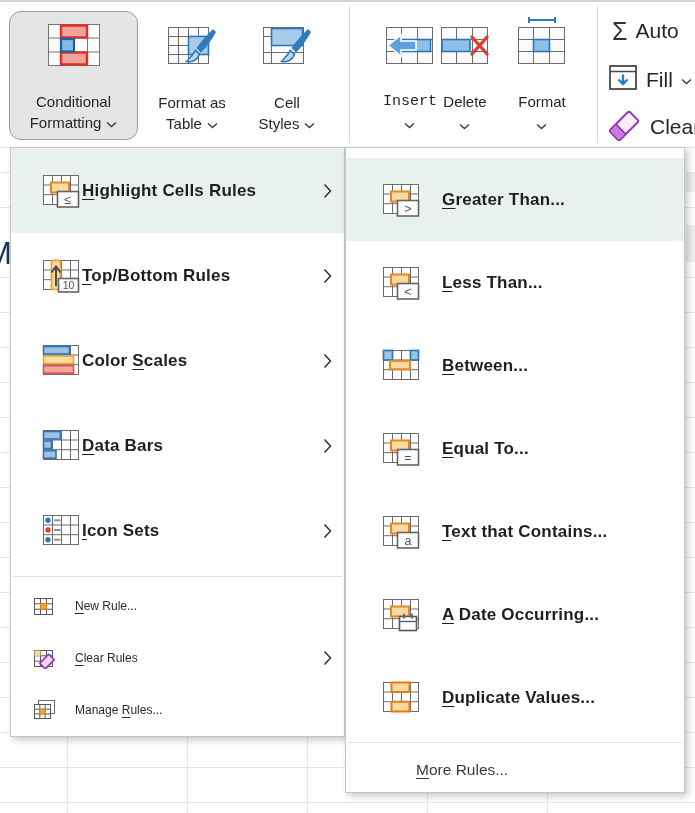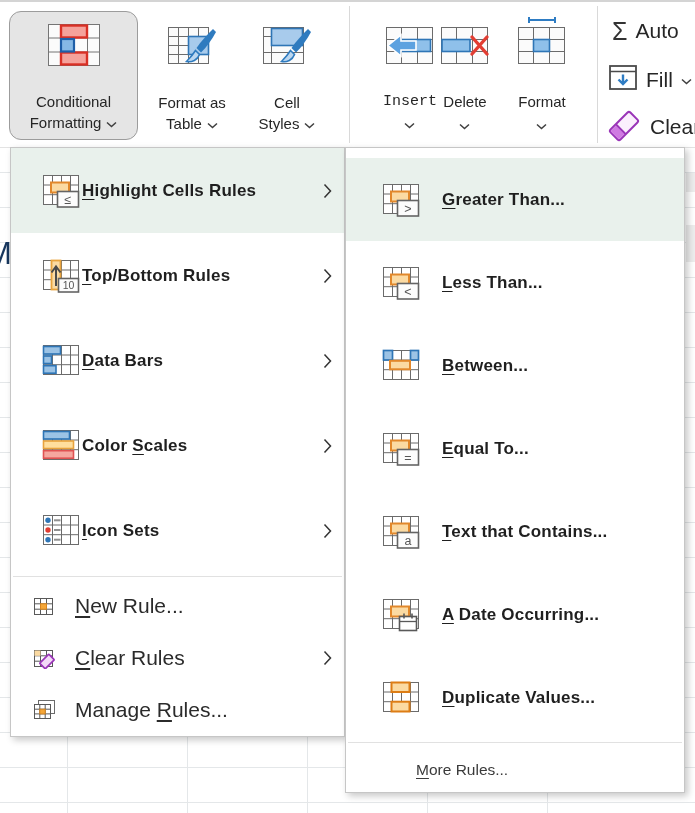--- a/index.html
+++ b/index.html
@@ -35,21 +35,21 @@
   #sub-menu{left:345px;top:147px;width:340px;height:646px;padding-top:10px;}
   .mi{position:relative;display:flex;align-items:center;height:85px;}
   .mi.sel,.smi.sel{background:#e9f1ec;}
   .micon{width:40px;height:40px;margin-left:31px;flex:0 0 auto;display:flex;}
   .mlabel{font-size:17px;font-weight:bold;color:#1f1f1f;letter-spacing:.2px;white-space:nowrap;}
   .u{text-decoration:underline;text-underline-offset:2.5px;}
   .arrow{position:absolute;right:12px;top:50%;transform:translateY(-50%);display:flex;}
   .msep{height:1px;background:#e1e1e1;margin:3px 2px;}
   .mi2{position:relative;display:flex;align-items:center;height:52px;}
   .mi2 .micon2{width:23px;height:21px;margin-left:22px;flex:0 0 auto;display:flex;}
-  .mi2 .mlabel2{margin-left:19px;font-size:21px;font-weight:normal;color:#2b2b2b;white-space:nowrap;text-align:center;}
+  .mi2 .mlabel2{margin-left:19px;font-size:12px;font-weight:normal;color:#2b2b2b;white-space:nowrap;text-align:center;}
   .smi{position:relative;display:flex;align-items:center;height:83px;}
   .smi .micon{margin-left:36px;}
   .smi .mlabel{margin-left:20px;}
   .footer-item{position:relative;display:flex;align-items:center;height:48px;}
   .footer-item .mlabel3{margin-left:70px;font-size:15.5px;color:#3a3a3a;white-space:nowrap;}
 </style>
 </head>
 <body>
 
 <div id="app">
@@ -249,44 +249,44 @@
             <path d="M1.5 1.5l6 6.5-6 6.5" stroke="#333" stroke-width="1.5" fill="none"></path>
           </svg>
         </span>
     </div>
 
     <div class="mi">
       <span class="micon">
         <svg width="40" height="40" viewBox="0 0 40 40">
           <rect x="1.5" y="4.5" width="35" height="29" fill="#fff" stroke="#6b6b6b"></rect>
           <path d="M10.5 4.5V33.5M19.5 4.5V33.5M28.5 4.5V33.5M1.5 14H36.5M1.5 23.7H36.5" stroke="#6b6b6b" fill="none"></path>
+          <rect x="1.5" y="5.5" width="26" height="7.5" fill="#9cc3e5" stroke="#2e75b6" stroke-width="1.6"></rect>
+          <rect x="1.5" y="15" width="30" height="7.5" fill="#ffdf9e" stroke="#e8a33d" stroke-width="1.6"></rect>
+          <rect x="1.5" y="24.7" width="30" height="7.5" fill="#f5a79f" stroke="#e05252" stroke-width="1.6"></rect>
+        </svg>
+      </span>
+      <span class="mlabel"><span>Color </span><span class="u">S</span><span>cales</span></span>
+      <span class="arrow">
+          <svg width="9" height="16">
+            <path d="M1.5 1.5l6 6.5-6 6.5" stroke="#333" stroke-width="1.5" fill="none"></path>
+          </svg>
+        </span>
+    </div>
+
+    <div class="mi">
+      <span class="micon">
+        <svg width="40" height="40" viewBox="0 0 40 40">
+          <rect x="1.5" y="4.5" width="35" height="29" fill="#fff" stroke="#6b6b6b"></rect>
+          <path d="M10.5 4.5V33.5M19.5 4.5V33.5M28.5 4.5V33.5M1.5 14H36.5M1.5 23.7H36.5" stroke="#6b6b6b" fill="none"></path>
           <rect x="1.5" y="5.5" width="17" height="7.5" fill="#9cc3e5" stroke="#2e75b6" stroke-width="1.6"></rect>
           <rect x="1.5" y="15" width="8" height="7.5" fill="#9cc3e5" stroke="#2e75b6" stroke-width="1.6"></rect>
           <rect x="1.5" y="24.7" width="12.5" height="7.5" fill="#9cc3e5" stroke="#2e75b6" stroke-width="1.6"></rect>
         </svg>
       </span>
       <span class="mlabel"><span></span><span class="u">D</span><span>ata Bars</span></span>
-      <span class="arrow">
-          <svg width="9" height="16">
-            <path d="M1.5 1.5l6 6.5-6 6.5" stroke="#333" stroke-width="1.5" fill="none"></path>
-          </svg>
-        </span>
-    </div>
-
-    <div class="mi">
-      <span class="micon">
-        <svg width="40" height="40" viewBox="0 0 40 40">
-          <rect x="1.5" y="4.5" width="35" height="29" fill="#fff" stroke="#6b6b6b"></rect>
-          <path d="M10.5 4.5V33.5M19.5 4.5V33.5M28.5 4.5V33.5M1.5 14H36.5M1.5 23.7H36.5" stroke="#6b6b6b" fill="none"></path>
-          <rect x="1.5" y="5.5" width="26" height="7.5" fill="#9cc3e5" stroke="#2e75b6" stroke-width="1.6"></rect>
-          <rect x="1.5" y="15" width="30" height="7.5" fill="#ffdf9e" stroke="#e8a33d" stroke-width="1.6"></rect>
-          <rect x="1.5" y="24.7" width="30" height="7.5" fill="#f5a79f" stroke="#e05252" stroke-width="1.6"></rect>
-        </svg>
-      </span>
-      <span class="mlabel"><span>Color </span><span class="u">S</span><span>cales</span></span>
       <span class="arrow">
           <svg width="9" height="16">
             <path d="M1.5 1.5l6 6.5-6 6.5" stroke="#333" stroke-width="1.5" fill="none"></path>
           </svg>
         </span>
     </div>
 
     <div class="mi">
       <span class="micon">
         <svg width="40" height="40" viewBox="0 0 40 40">

